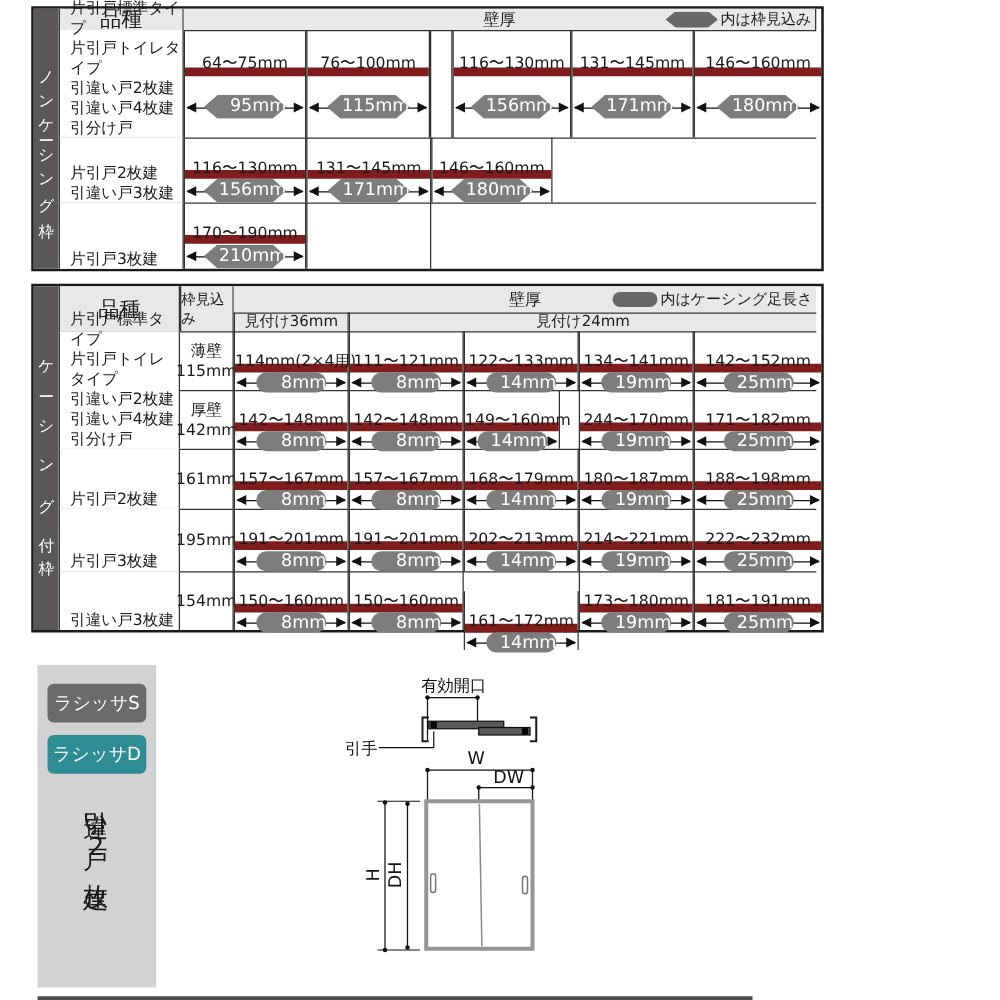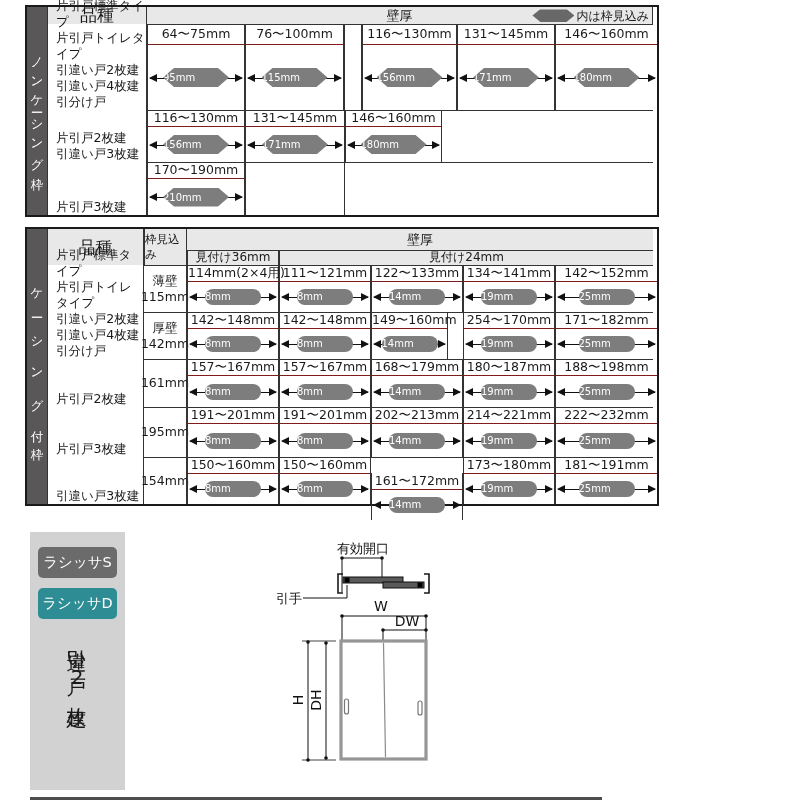--- a/index.html
+++ b/index.html
@@ -22,30 +22,30 @@
   .hexnote  { width:42px; clip-path:polygon(8px 0,calc(100% - 8px) 0,100% 50%,calc(100% - 8px) 100%,8px 100%,0 50%); }
   .stadnote { width:36px; border-radius:7px; height:12px; }
   .kcell { position:absolute; border-left:1px solid #333; border-right:1px solid #333;
            display:flex; flex-direction:column; justify-content:flex-end; padding-left:8px;
            font-size:12.5px; line-height:16px; background:#fff; }
   .mcell { position:absolute; border-right:1px solid #333; display:flex; flex-direction:column;
            align-items:center; justify-content:center; font-size:12.5px; line-height:16px; }
   .cell { position:absolute; border-left:1px solid #333; border-right:1px solid #333;
           display:flex; flex-direction:column; }
   .range { height:21px; line-height:20px; text-align:center; font-size:12.5px;
-           border-bottom:1px solid #7f1d1d; white-space:nowrap; }
+           border-bottom:7px solid #7f1d1d; white-space:nowrap;margin-top:16px; }
   .range.s { height:17px; line-height:16px; font-size:12.5px; }
   .arrows { flex:1; position:relative; display:flex; align-items:center; justify-content:center; }
   .aline { position:absolute; left:2px; right:2px; top:50%; border-top:1.6px solid #111; }
   .ah { position:absolute; top:50%; transform:translateY(-50%); width:0; height:0;
         border-top:4.5px solid transparent; border-bottom:4.5px solid transparent; }
   .ah.l { left:1px;  border-right:8px solid #111; }
   .ah.r { right:1px; border-left:8px solid #111; }
-  .badge { position:relative; z-index:2; background:#7d7d7d; color:#fff; text-align:left;
-           font-size:10px; }
+  .badge { position:relative; z-index:2; background:#7d7d7d; color:#fff; text-align:right;
+           font-size:14px; }
   .badge.hex { min-width:66px; height:19px; line-height:19px;
                clip-path:polygon(11px 0,calc(100% - 11px) 0,100% 50%,calc(100% - 11px) 100%,11px 100%,0 50%); }
   .badge.pill { min-width:56px; height:16px; line-height:16px; border-radius:8px; }
   .hline { position:absolute; border-top:1px solid #333; height:0; }
 
   
   .panel { position:absolute; left:30px; top:532px; width:95px; height:258px; background:#d2d2d2; }
   .brand { position:absolute; left:8px; width:79px; height:31px; border-radius:5px; color:#fff;
            font-size:14.5px; display:flex; align-items:center; justify-content:center; }
   .vtitle { position:absolute; left:50%; transform:translateX(-50%); top:102px;
@@ -182,20 +182,24 @@
   </div>
 
   <div class="hcell" style="left:20px; top:0; width:97px; height:36px;">
     <span>品種</span>
   </div>
   <div class="hcell" style="left:117px; top:0; width:43px; height:36px; font-size:11.5px;">
     <span>枠見込み</span>
   </div>
   <div class="wallhead" style="left:160px; top:0; width:466px; height:21px; border-right:none;">
     <span class="wl">壁厚</span>
+    <span class="ng">
+      <span class="pillnote stadnote"></span>
+      <span>内はケーシング足長さ</span>
+    </span>
   </div>
   <div class="hcell" style="left:160px; top:21px; width:92px; height:15px; font-size:12px;">
     <span>見付け36mm</span>
   </div>
   <div class="hcell" style="left:252px; top:21px; width:374px; height:15px; font-size:12px; border-right:none;">
     <span>見付け24mm</span>
   </div>
 
   <div class="hline" style="left:160px; top:21px;  width:466px;"></div>
   <div class="hline" style="left:20px;  top:36px;  width:606px;"></div>
@@ -306,21 +310,21 @@
   <div class="cell" style="left:344px; top:83px; width:77px; height:47px;">
     <div class="range s">149〜160mm</div>
     <div class="arrows">
         <span class="aline"></span>
         <span class="ah l"></span>
         <span class="ah r"></span>
       <span class="badge pill">14mm</span>
       </div>
   </div>
   <div class="cell" style="left:436px; top:83px; width:92px; height:47px;">
-    <div class="range s">254〜170mm</div>
+    <div class="range s">244〜170mm</div>
     <div class="arrows">
         <span class="aline"></span>
         <span class="ah l"></span>
         <span class="ah r"></span>
       <span class="badge pill">19mm</span>
       </div>
   </div>
   <div class="cell" style="left:528px; top:83px; width:102px; height:47px; border-right:none;">
     <div class="range s">171〜182mm</div>
     <div class="arrows">

